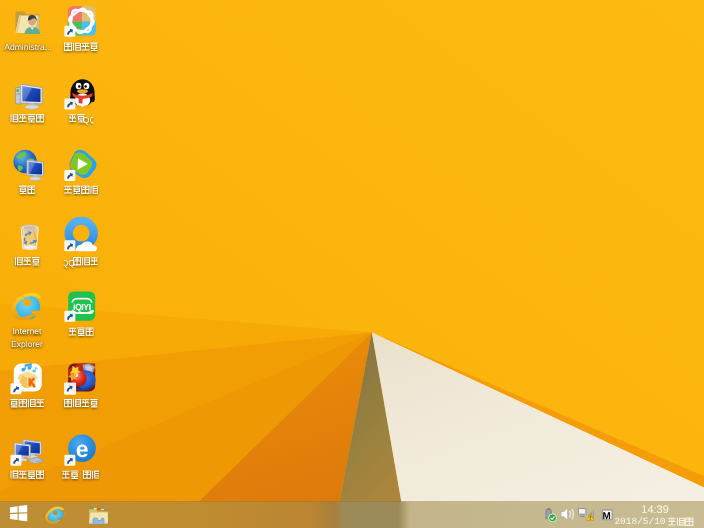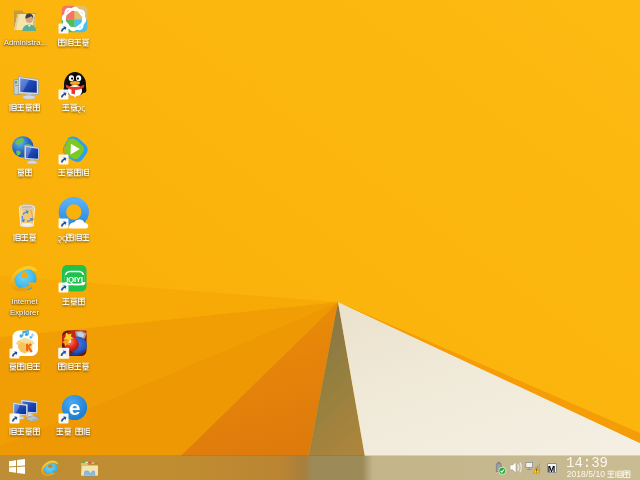--- a/index.html
+++ b/index.html
@@ -378,17 +378,17 @@
 <g transform="translate(31,0)">
 <rect x="0.8" y="1.4" width="6.8" height="5" fill="#f2f2f2" stroke="#8a8f94" stroke-width="0.8"></rect>
 <path d="M2,8.5 l4.5,0 M4.2,6.5 l0,2" stroke="#8a8f94" stroke-width="0.9"></path>
 <path d="M10.5,6.5 v4 M12.5,4.5 v6 M14.5,2.5 v8" stroke="#9aa0a6" stroke-width="1.3"></path>
 <polygon points="8.2,12.2 15,12.2 11.6,5.8" fill="#fdc928" stroke="#b8890a" stroke-width="0.5"></polygon>
 <rect x="11.2" y="7.6" width="0.9" height="2.4" fill="#5a4a00"></rect>
 <rect x="11.2" y="10.6" width="0.9" height="0.9" fill="#5a4a00"></rect>
 </g>
 </svg>
     <div class="tb" style="left:546.5px;top:462.5px;width:10px;height:10px;background:#f6f6f6;border:0.5px solid #909090;border-radius:1px;color:#000;font-size:9px;font-weight:bold;text-align:center;line-height:10px;font-family:'Liberation Sans',sans-serif">M</div>
-    <div class="tb" style="left:560px;top:457.5px;width:48px;text-align:right;color:#fbf8ee;font-size:14px;line-height:11px;font-family:Liberation Mono, monospace">14:39</div>
-<div class="tb" style="left:551px;top:468.5px;width:54px;text-align:right;color:#fbf8ee;font-size:8.6px;line-height:11px;font-family:Liberation Sans, sans-serif">2018/5/10</div>
+    <div class="tb" style="left:560px;top:457.5px;width:48px;text-align:right;color:#fbf8ee;font-size:10px;line-height:11px;font-family:Liberation Sans, sans-serif">14:39</div>
+<div class="tb" style="left:551px;top:468.5px;width:54px;text-align:right;color:#fbf8ee;font-size:8.6px;line-height:11px;font-family:Liberation Mono, monospace">2018/5/10</div>
 <svg class="tb" style="left:606.5px;top:468.5px" width="25" height="11" viewBox="0 0 25 11">
       <path d="M0.4,2.2 h6.8 M0.4,5.0 h6.8 M0.4,8.3 h6.8 M3.8,2.2 v6.1 M1.3,3.4000000000000004 l1,1 M6,3.4000000000000004 l-1,1 M8.9,1.7000000000000002 v7.3 M10.8,2.1 h4.3 v6.3 h-4.3 Z M10.8,4.2 h4.3 M10.8,6.3 h4.3 M16.3,1.9000000000000001 h6.6 v6.7 h-6.6 Z M16.3,5.1 h6.6 M19.6,1.9000000000000001 v6.7 M17.400000000000002,3.5 h4.4" fill="none" stroke="#faf6ea" stroke-width="0.95"></path>
     </svg>
 </div>
 </body></html>

